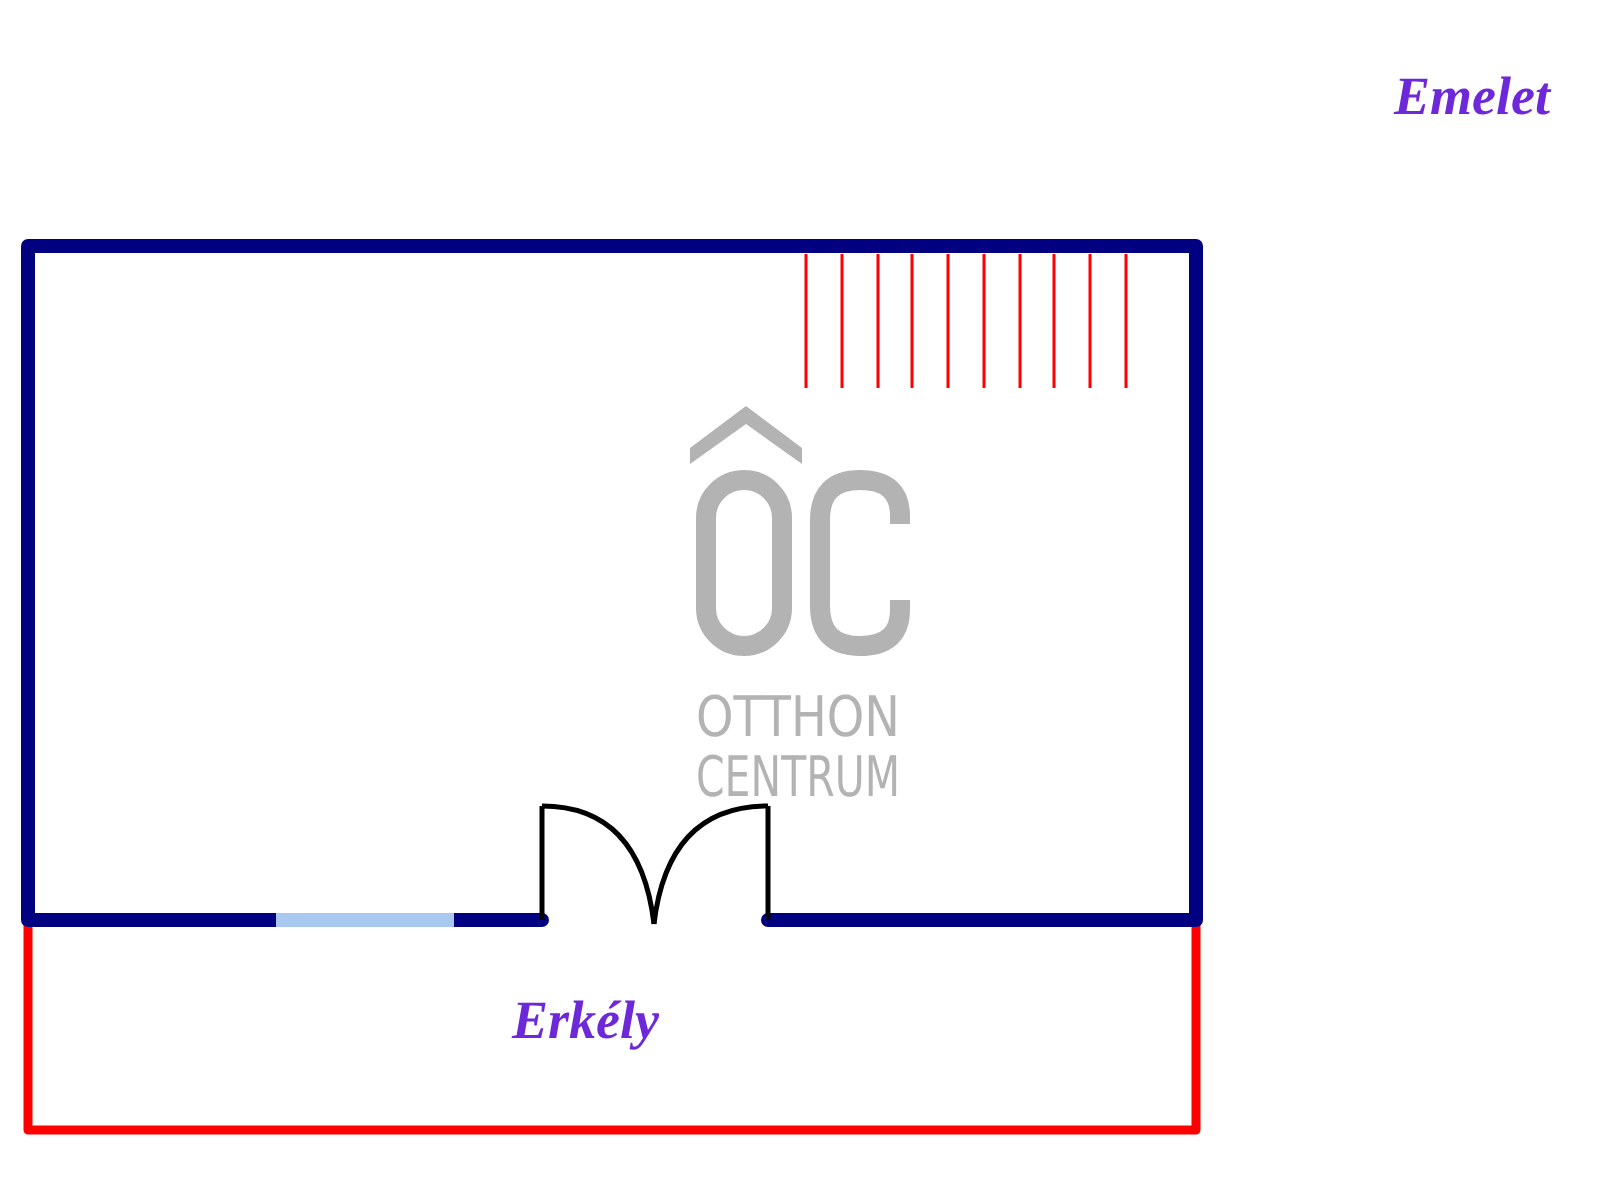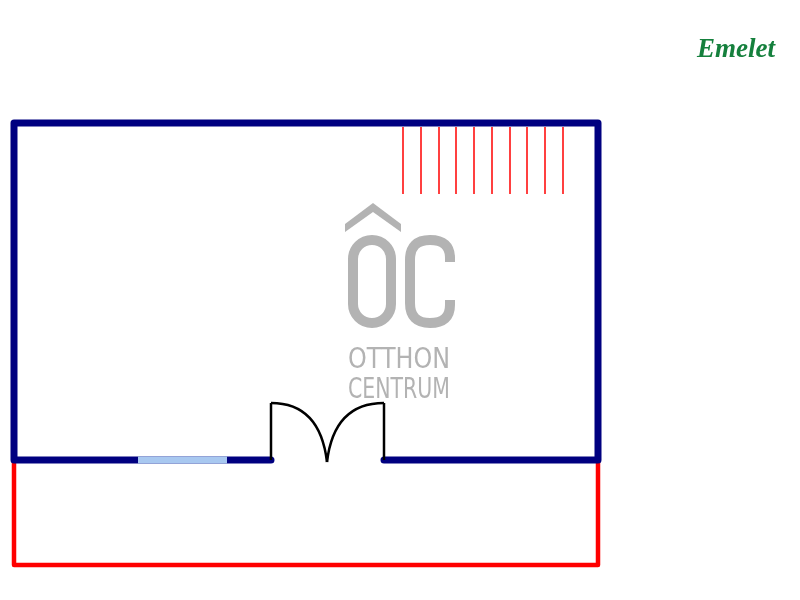--- a/index.html
+++ b/index.html
@@ -4,21 +4,21 @@
   <style>
     html, body { margin: 0; padding: 0; background: #ffffff; }
     body { width: 800px; height: 600px; position: relative; overflow: hidden; }
     .plan { position: absolute; left: 0; top: 0; width: 800px; height: 600px; }
     .label {
       position: absolute;
       font-family: "Liberation Serif", "DejaVu Serif", serif;
       font-style: italic;
       font-weight: bold;
       font-size: 27px;
-      color: #15803d;
+      color: #6d28d9;
       white-space: nowrap;
     }
     .wm-text {
       font-family: "DejaVu Sans", "Liberation Sans", sans-serif;
       fill: #b3b3b3;
     }
   </style>
 </head>
 <body>
 
@@ -58,13 +58,14 @@
 
       <rect x="353" y="240" width="38" height="83" rx="19" ry="19" fill="none" stroke="#b3b3b3" stroke-width="10"></rect>
 
       <path d="M450,262 L450,258 Q450,240 430,240 Q410,240 410,260 L410,303 Q410,323 430,323 Q450,323 450,305 L450,300" fill="none" stroke="#b3b3b3" stroke-width="10" stroke-linecap="butt"></path>
       <text class="wm-text" x="399" y="368" font-size="28" text-anchor="middle" textLength="102" lengthAdjust="spacingAndGlyphs">OTTHON</text>
       <text class="wm-text" x="399" y="398" font-size="28" text-anchor="middle" textLength="102" lengthAdjust="spacingAndGlyphs">CENTRUM</text>
     </g>
   </svg>
 
   <div class="label" style="left:697px; top:33px;">Emelet</div>
+  <div class="label" style="left:256px; top:495px;">Erkély</div>
 </div>
 
 </body></html>

